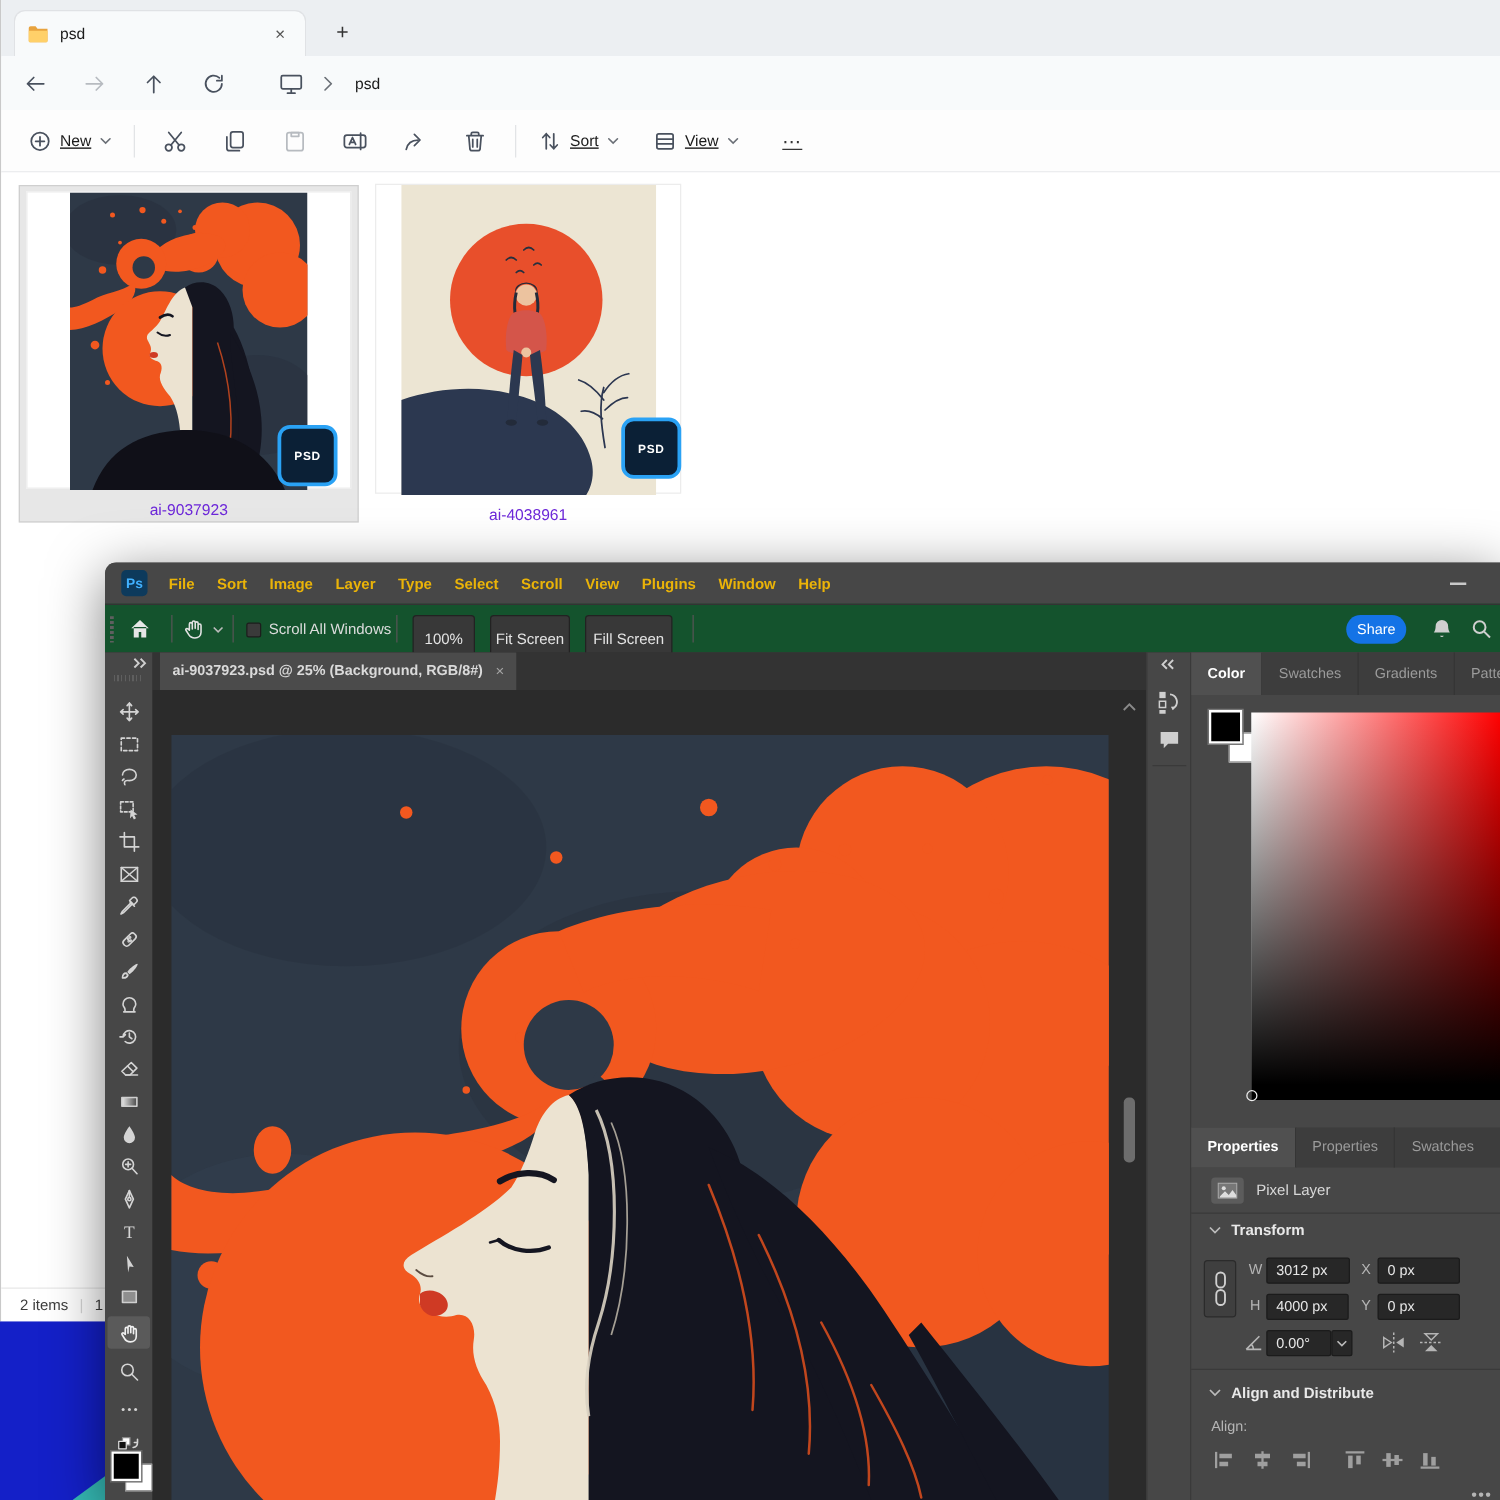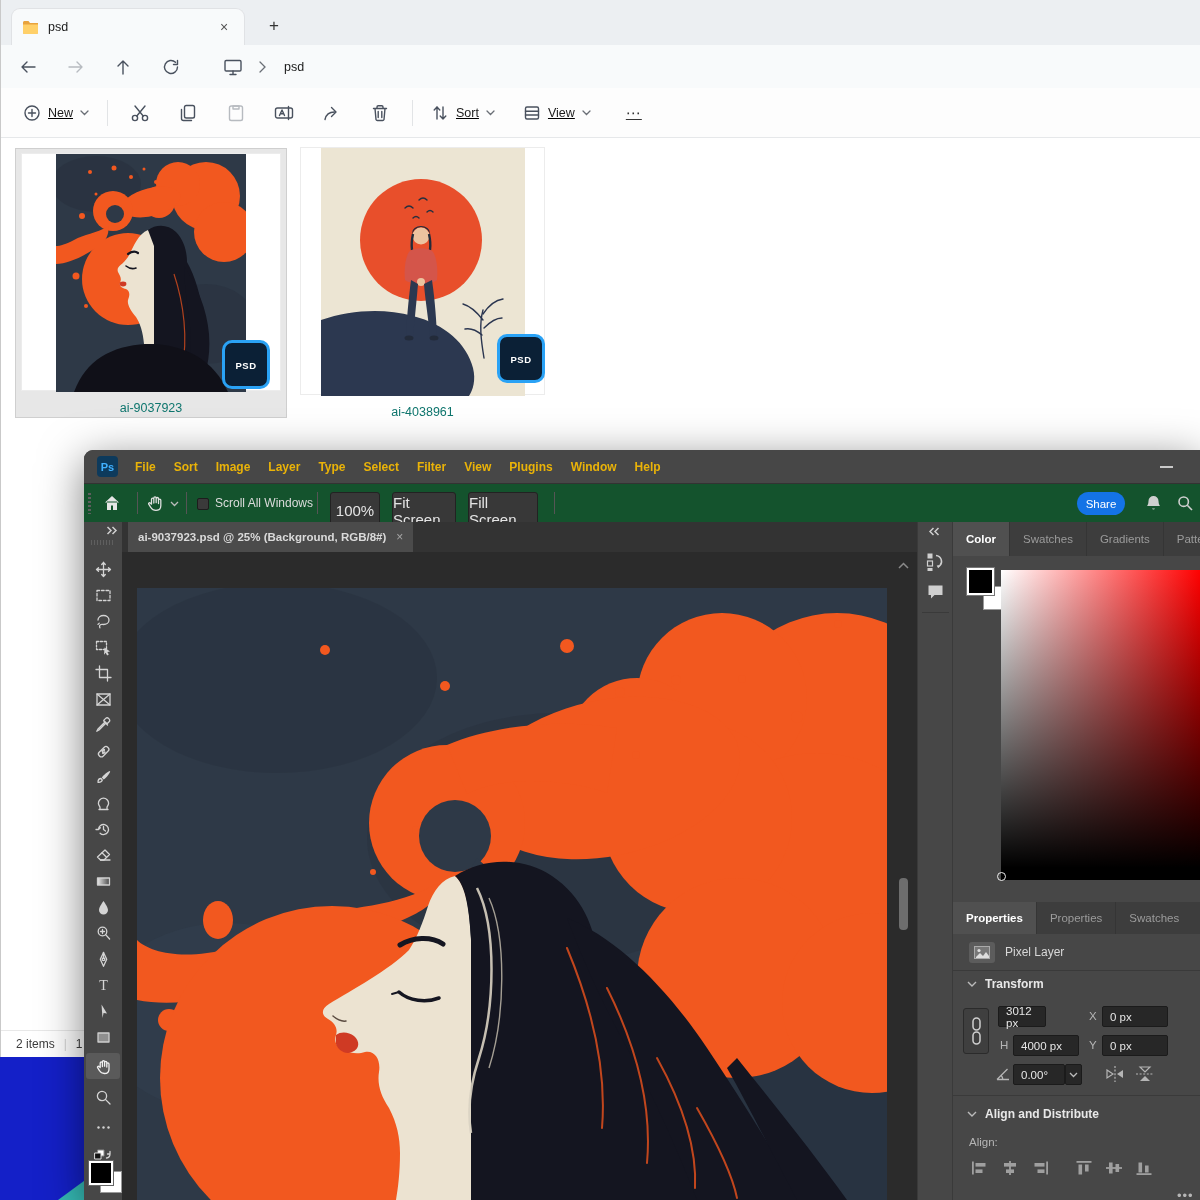--- a/index.html
+++ b/index.html
@@ -25,21 +25,21 @@
   .navicon { width:34px; height:30px; display:flex; align-items:center; justify-content:center; }
   .ex-cmdbar { position:absolute; left:0; top:88px; width:100%; height:50px; background:#fdfdfd; border-bottom:1px solid #e6e8ea;
     display:flex; align-items:center; }
   .cmd-item { display:flex; align-items:center; justify-content:center; height:34px; border-radius:5px;text-decoration:underline; }
   .cmd-sep { width:1px; height:26px; background:#e2e4e6; margin:0 10px; }
   .cmd-label { font-size:12.5px; color:#1b1b1b; }
   .icon20 { width:20px; height:20px; }
   .ex-content { position:absolute; left:0; top:138px; width:100%; height:892px; background:#fff; }
   .tile { position:absolute; }
   .tile-mat { position:absolute; background:#fff; border:1px solid #ececec; }
-  .tile-label { position:absolute; left:0; right:0; text-align:center; font-size:12.5px; color:#0f766e; }
+  .tile-label { position:absolute; left:0; right:0; text-align:center; font-size:12.5px; color:#6d28d9; }
   .tile.selected { background:#e7e7e7; border:1px solid #cfcfcf; }
   .psd-badge { position:absolute; width:48px; height:49px; background:#0b2036; border:3px solid #2aa2f5; border-radius:10px;
     display:flex; flex-direction:column; align-items:center; justify-content:center; }
   .psd-badge .ps { color:#31a8ff; font-weight:bold; font-size:17px; line-height:17px; }
   .psd-badge .psd { color:#fff; font-weight:bold; font-size:9.5px; letter-spacing:.5px; margin-top:2px; }
   .ex-status { position:absolute; left:0; top:1030px; width:100%; height:27px; background:#fff; border-top:1px solid #e8e8e8;
     display:flex; align-items:center; font-size:12px; color:#3c3c3c; }
 
   
   .ps { position:absolute; left:84px; top:450px; width:1116px; height:750px; background:#474747;
@@ -48,21 +48,21 @@
   .ps-logo { position:absolute; left:13px; top:6px; width:21px; height:21px; background:#0d3a5c; border-radius:4px;
     color:#41b1ff; font-size:11px; font-weight:bold; display:flex; align-items:center; justify-content:center; }
   .ps-menus { position:absolute; left:42px; top:0; height:33px; display:flex; align-items:center; }
   .ps-menu { padding:0 9px; font-size:12px; color:#eab308;font-weight:bold; }
   .ps-min { position:absolute; left:1076px; top:16px; width:13px; height:2px; background:#c9c9c9; }
   .ps-options { position:absolute; left:0; top:33px; width:100%; height:39px; background:#14532d; border-top:1px solid #333; }
   .ps-grip-v { position:absolute; left:4px; top:9px; width:3px; height:21px;
     background:repeating-linear-gradient(to bottom,#5f5f5f 0 2px,transparent 2px 4px); }
   .opt-sep { position:absolute; top:8px; width:1px; height:22px; background:#555; }
   .psbtn { position:absolute; top:8px; height:37px; background:#383838; border:1px solid #222; border-radius:3px;
-    color:#e4e4e4; font-size:15px; display:flex; align-items:center; justify-content:center; }
+    color:#e4e4e4; font-size:12px; display:flex; align-items:center; justify-content:center; }
   .ps-checkbox { position:absolute; left:113px; top:14px; width:12px; height:12px; background:#3a3a3a; border:1px solid #1d1d1d; border-radius:2px; }
   .opt-label { position:absolute; left:131px; top:12px; font-size:12px; color:#dcdcdc; }
   .share-pill { position:absolute; left:993px; top:8px; width:48px; height:23px; background:#1473e6; border-radius:12px;
     color:#fff; font-size:11.5px; display:flex; align-items:center; justify-content:center; }
   .ps-main { position:absolute; left:0; top:72px; width:100%; height:678px; background:#333; }
   .ps-tools { position:absolute; left:0; top:0; width:38px; height:678px; background:#474747; }
   .tool { position:absolute; left:0; width:38px; height:24px; display:flex; align-items:center; justify-content:center; }
   .tool.active { left:2px; width:34px; height:26px; background:#5a5a5a; border-radius:3px; }
   .tool svg { stroke:#d4d4d4; fill:none; stroke-width:1.3; stroke-linecap:round; stroke-linejoin:round; }
   .grip-h { position:absolute; left:7px; top:18px; width:24px; height:5px;
@@ -325,21 +325,21 @@
   <div class="ps">
     <div class="ps-titlebar">
       <div class="ps-logo">Ps</div>
       <div class="ps-menus">
         <span class="ps-menu">File</span>
         <span class="ps-menu">Sort</span>
         <span class="ps-menu">Image</span>
         <span class="ps-menu">Layer</span>
         <span class="ps-menu">Type</span>
         <span class="ps-menu">Select</span>
-        <span class="ps-menu">Filter</span>
+        <span class="ps-menu">Scroll</span>
         <span class="ps-menu">View</span>
         <span class="ps-menu">Plugins</span>
         <span class="ps-menu">Window</span>
         <span class="ps-menu">Help</span>
       </div>
       <div class="ps-min"></div>
     </div>
 
     <div class="ps-options">
       <div class="ps-grip-v"></div>
@@ -641,21 +641,21 @@
           </svg>
         <div class="sec-head" style="left:32px;top:455px">Transform</div>
 
         <div class="link-box">
           <svg width="13" height="30" viewBox="0 0 13 30">
               <rect x="3" y="2" width="7" height="12" rx="3.5" stroke="#cfcfcf" fill="none" stroke-width="1.5"></rect>
               <rect x="3" y="16" width="7" height="12" rx="3.5" stroke="#cfcfcf" fill="none" stroke-width="1.5"></rect>
             </svg>
         </div>
         <div class="flabel" style="left:46px;top:488px">W</div>
-        <div class="finput" style="left:45px;top:484px;width:48px">3012 px</div>
+        <div class="finput" style="left:60px;top:484px;width:67px">3012 px</div>
         <div class="flabel" style="left:136px;top:488px">X</div>
         <div class="finput" style="left:149px;top:484px;width:66px">0 px</div>
         <div class="flabel" style="left:47px;top:517px">H</div>
         <div class="finput" style="left:60px;top:513px;width:66px">4000 px</div>
         <div class="flabel" style="left:136px;top:517px">Y</div>
         <div class="finput" style="left:149px;top:513px;width:66px">0 px</div>
 
         <svg style="position:absolute;left:42px;top:546px" width="15" height="13" viewBox="0 0 15 13">
             <path d="M2 11.5L12.5 1M2 11.5H14M7.8 11.5A6.5 6.5 0 0 0 6 7.3" stroke="#b5b5b5" fill="none" stroke-width="1.3"></path>
           </svg>

